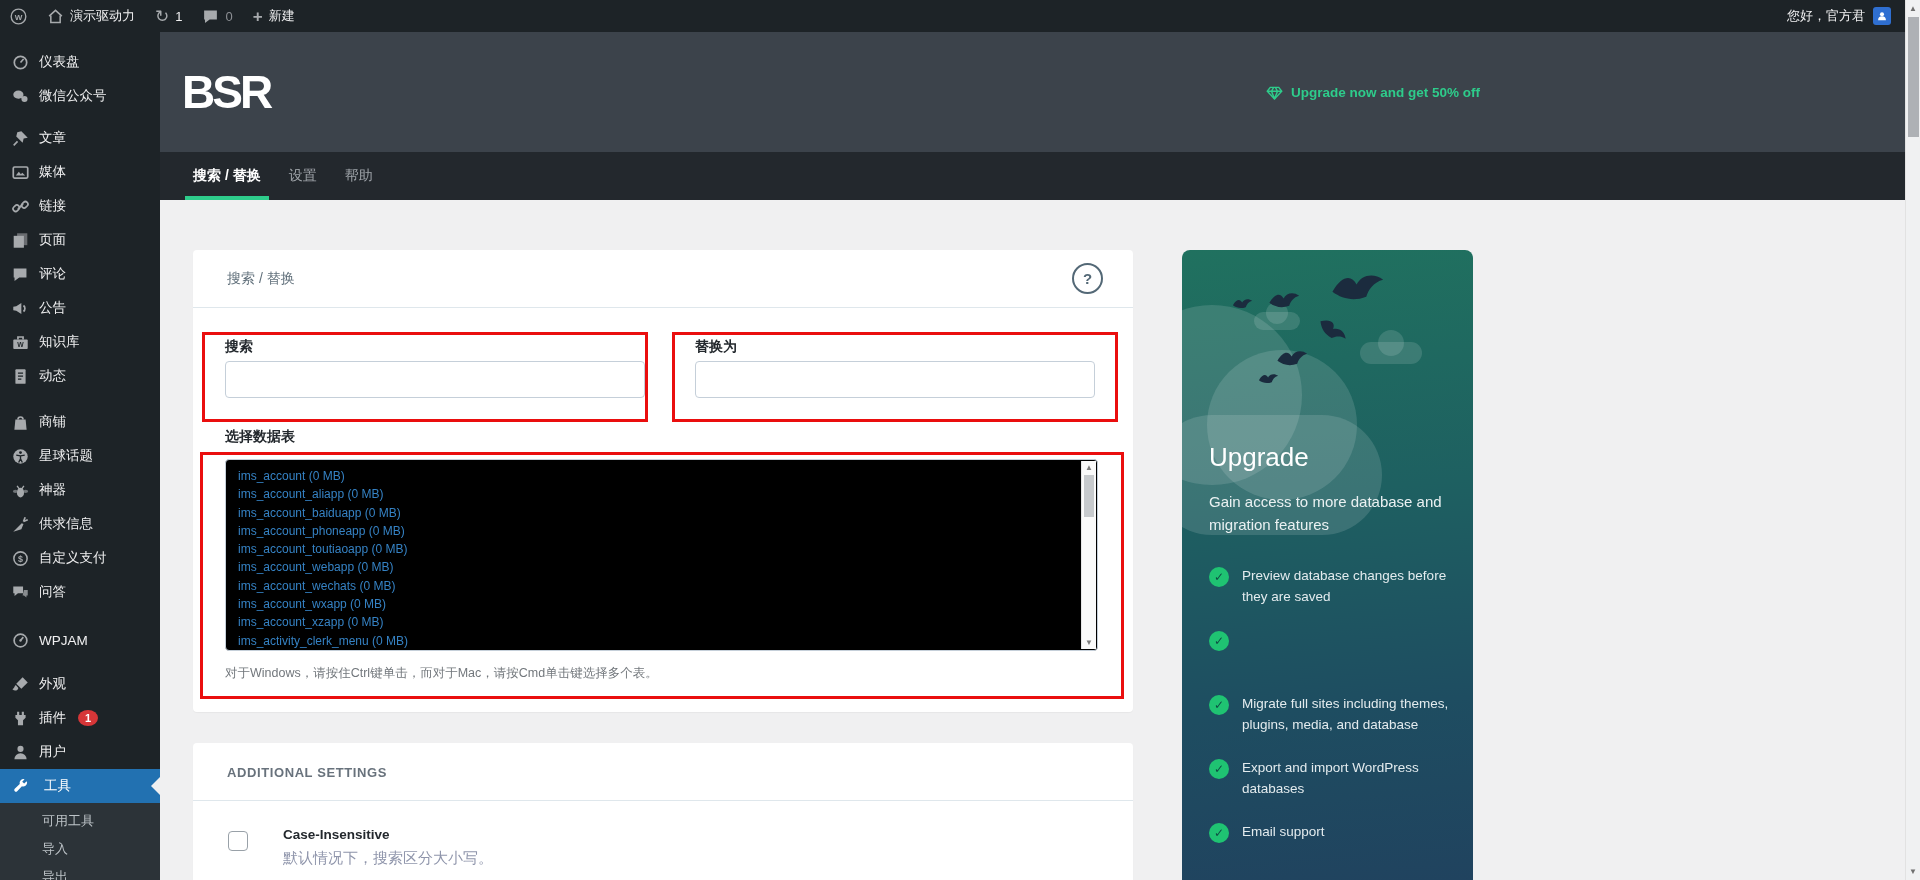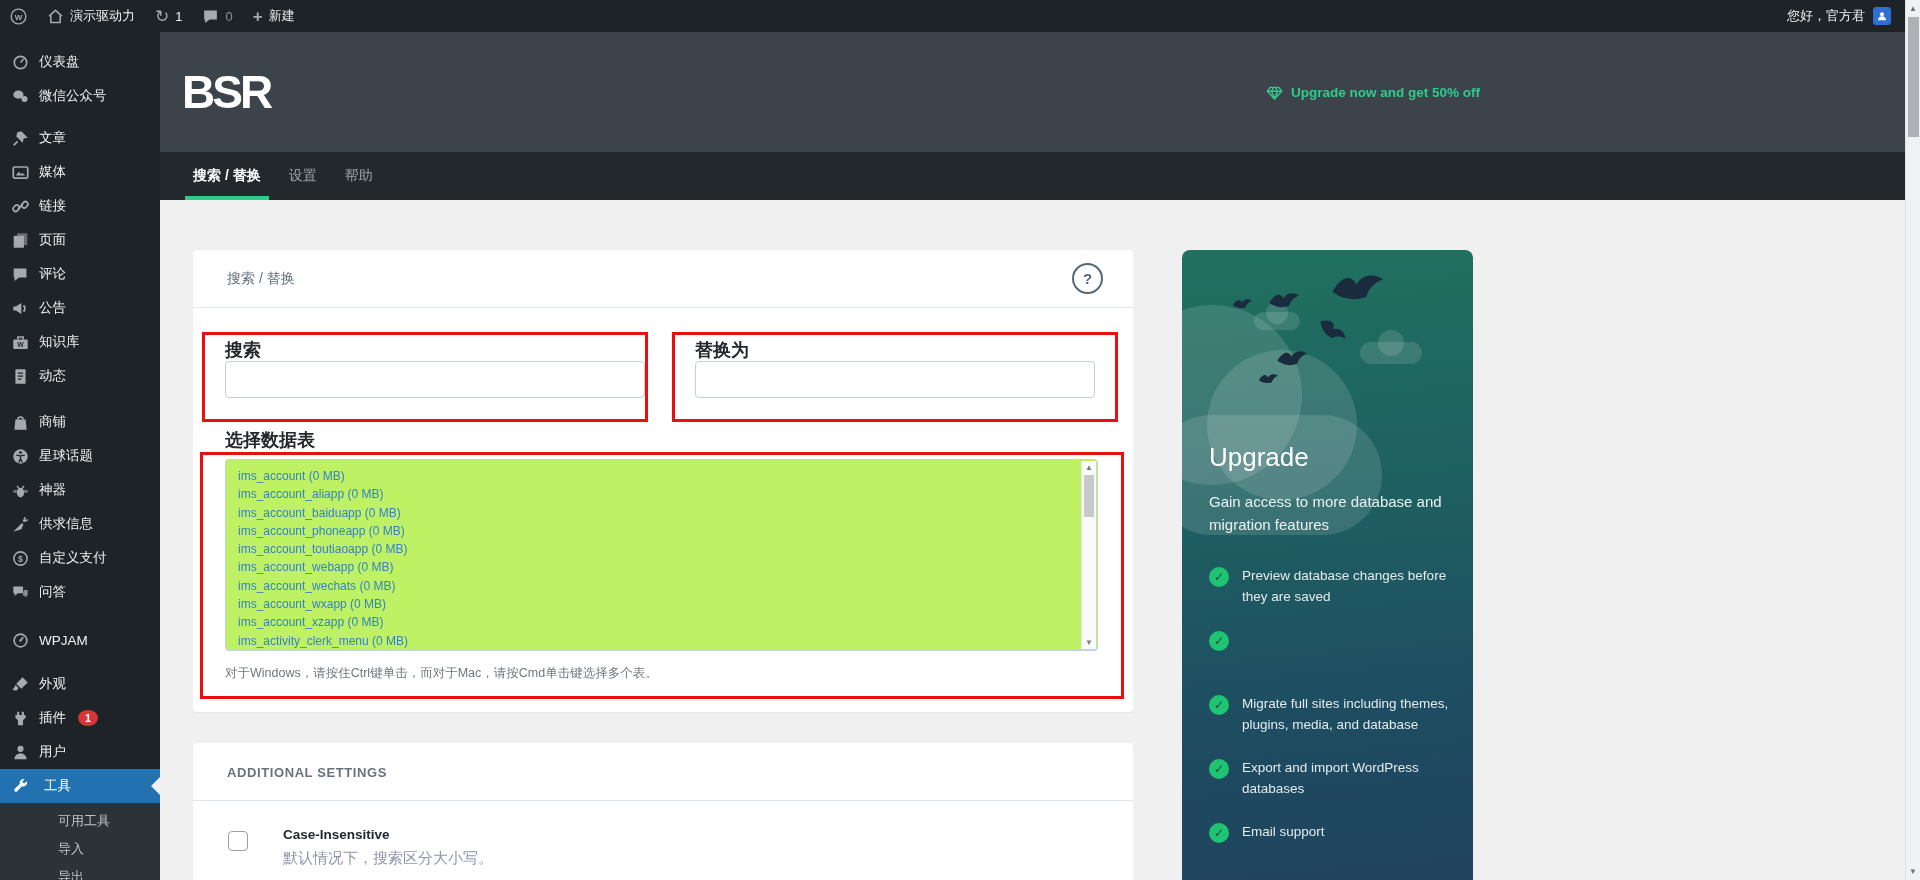--- a/index.html
+++ b/index.html
@@ -39,21 +39,21 @@
     position:absolute;right:0;top:50%;margin-top:-9px;width:0;height:0;
     border:9px solid transparent;border-right-color:#f0f0f1;border-left-width:0;
   }
   .menu-badge{
     background:#d63638;color:#fff;border-radius:50%;min-width:16px;height:16px;
     font-size:11px;display:inline-flex;align-items:center;justify-content:center;
     padding:0 2px;font-weight:bold;margin-left:2px;
   }
   .menu-sep8{height:8px;} .menu-sep12{height:12px;} .menu-sep14{height:14px;} .menu-sep10{height:10px;}
   .submenu{background:#2c3338;padding:4px 0;}
-  .submenu-item{height:28px;display:flex;align-items:center;padding-left:58px;color:#bdc3c7;font-size:13px;cursor:pointer;}
+  .submenu-item{height:28px;display:flex;align-items:center;padding-left:42px;color:#bdc3c7;font-size:13px;cursor:pointer;}
   
   .bsr-header{
     position:absolute;left:160px;top:32px;width:1745px;height:120px;background:#3c434b;
     display:flex;align-items:center;
   }
   .bsr-logo{
     margin-left:22px;color:#fff;font-size:46px;font-weight:900;letter-spacing:-3px;
     font-family:"Liberation Sans","DejaVu Sans",sans-serif;
   }
   .upgrade-link{
@@ -78,28 +78,28 @@
   .card-title{position:absolute;left:34px;top:20px;font-size:14px;color:#61707b;}
   .card-divider{position:absolute;left:0;top:57px;width:100%;border-bottom:1px solid #dfe7ec;}
   .help-circle{
     position:absolute;right:30px;top:13px;width:27px;height:27px;border:2px solid #536876;border-radius:50%;
     color:#536876;font-size:15px;font-weight:bold;display:flex;align-items:center;justify-content:center;cursor:pointer;
   }
   .red-box{position:absolute;border:3px solid #ea0e0e;box-sizing:border-box;pointer-events:none;}
   .rb1{left:9px;top:82px;width:446px;height:90px;}
   .rb2{left:479px;top:82px;width:446px;height:90px;}
   .rb3{left:7px;top:202px;width:924px;height:247px;}
-  .field-label{position:absolute;font-size:18px;font-weight:bold;color:#23282d;}
+  .field-label{position:absolute;font-size:14px;font-weight:bold;color:#23282d;}
   .text-input{
     position:absolute;height:37px;border:1px solid #c5cfd9;border-radius:4px;background:#fff;
     box-sizing:border-box;font-size:13px;padding:0 8px;outline:none;
   }
   .tables-box{
     position:absolute;left:32px;top:209px;width:873px;height:192px;border:1px solid #c5cfd9;border-radius:4px;
-    background:#bef264;box-sizing:border-box;overflow:hidden;
+    background:#000000;box-sizing:border-box;overflow:hidden;
   }
   .tables-list{padding:7px 0 0 12px;}
   .table-option{font-size:12px;color:#3582c4;line-height:18.3px;cursor:pointer;white-space:nowrap;}
   .sel-scrollbar{
     position:absolute;top:1px;right:1px;bottom:1px;width:14px;background:#fafafa;border-left:1px solid #e6e6e6;
   }
   .sel-arrow{position:absolute;left:0;width:100%;text-align:center;font-size:8px;color:#7d7d7d;line-height:13px;cursor:pointer;}
   .sel-arrow.up{top:0;} .sel-arrow.down{bottom:0;}
   .sel-thumb{position:absolute;left:2px;top:14px;width:10px;height:42px;background:#c7cacd;cursor:pointer;}
   .select-note{position:absolute;left:32px;top:415px;font-size:12.5px;color:#72777c;}

